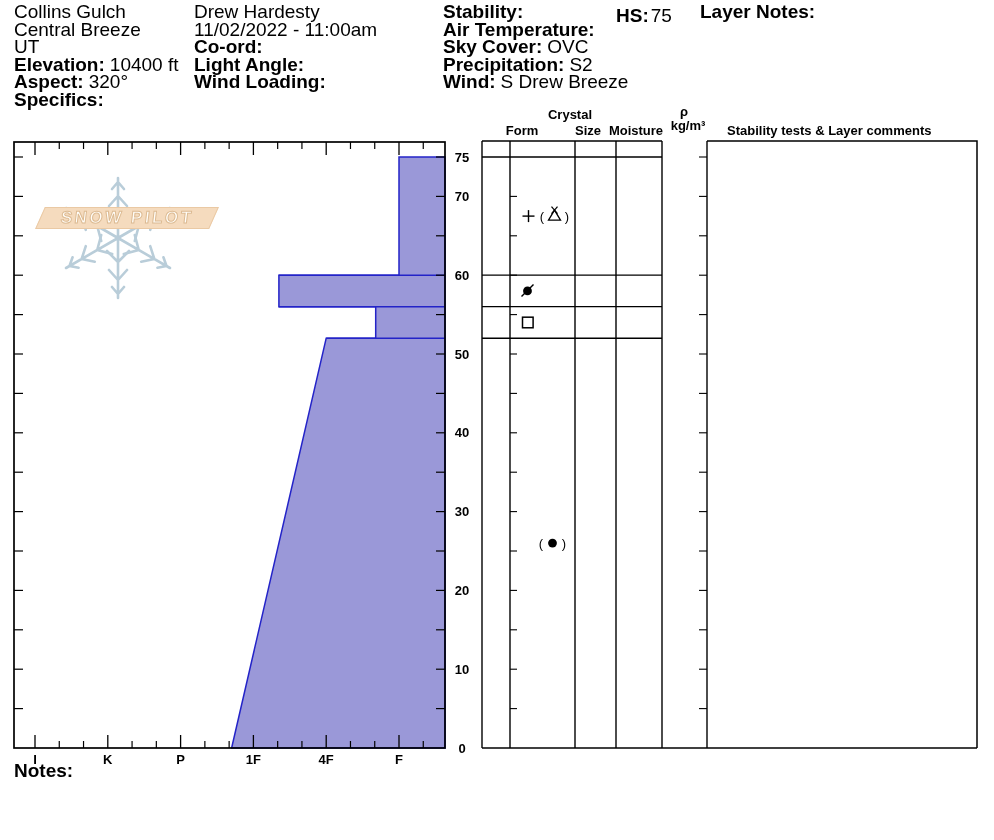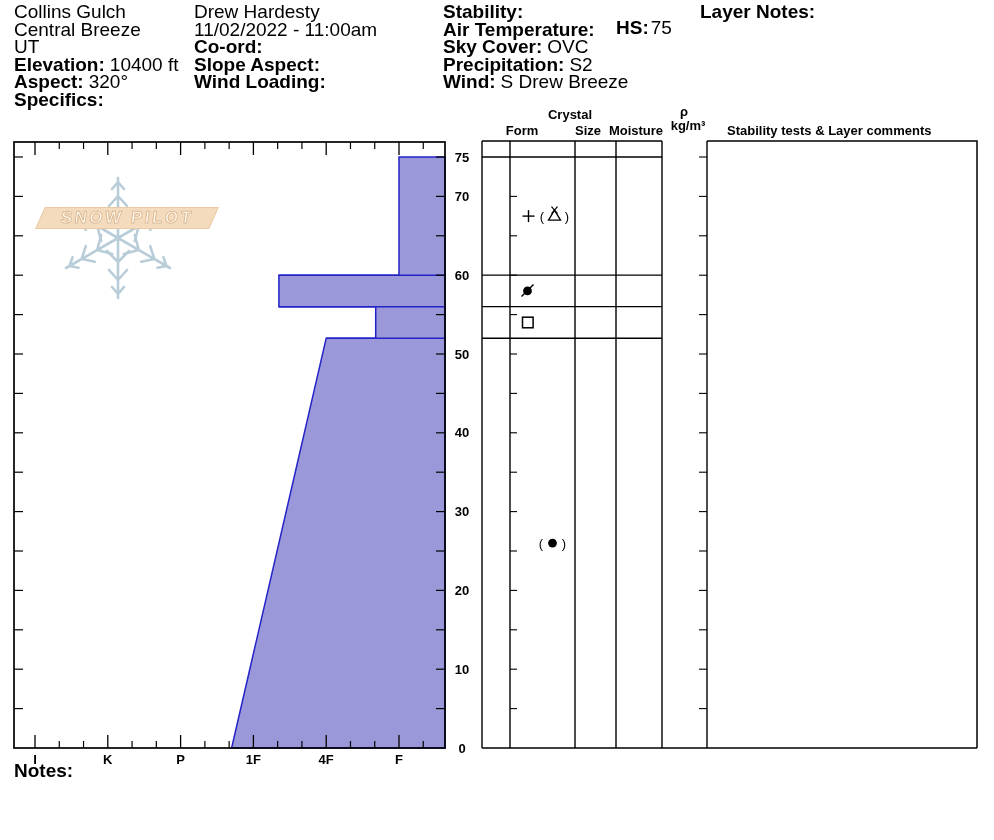--- a/index.html
+++ b/index.html
@@ -24,30 +24,30 @@
 <div class="line" style="left:14px;top:4px"><span>Collins Gulch</span></div>
 <div class="line" style="left:14px;top:22px"><span>Central Breeze</span></div>
 <div class="line" style="left:14px;top:39px"><span>UT</span></div>
 <div class="line" style="left:14px;top:57px"><span class="b">Elevation:</span><span class="v">10400 ft</span></div>
 <div class="line" style="left:14px;top:74px"><span class="b">Aspect:</span><span class="v">320°</span></div>
 <div class="line" style="left:14px;top:92px"><span class="b">Specifics:</span><span class="v"></span></div>
 
 <div class="line" style="left:194px;top:4px"><span>Drew Hardesty</span></div>
 <div class="line" style="left:194px;top:22px"><span>11/02/2022 - 11:00am</span></div>
 <div class="line" style="left:194px;top:39px"><span class="b">Co-ord:</span><span class="v"></span></div>
-<div class="line" style="left:194px;top:57px"><span class="b">Slope Aspect:</span><span class="v"></span></div>
+<div class="line" style="left:194px;top:57px"><span class="b">Light Angle:</span><span class="v"></span></div>
 <div class="line" style="left:194px;top:74px"><span class="b">Wind Loading:</span><span class="v"></span></div>
 
 <div class="line" style="left:443px;top:4px"><span class="b">Stability:</span><span class="v"></span></div>
 <div class="line" style="left:443px;top:22px"><span class="b">Air Temperature:</span><span class="v"></span></div>
 <div class="line" style="left:443px;top:39px"><span class="b">Sky Cover:</span><span class="v">OVC</span></div>
 <div class="line" style="left:443px;top:57px"><span class="b">Precipitation:</span><span class="v">S2</span></div>
 <div class="line" style="left:443px;top:74px"><span class="b">Wind:</span><span class="v">S Drew Breeze</span></div>
 
-<div class="line" style="left:616px;top:20px"><span class="b">HS:</span><span style="margin-left:2px">75</span></div>
+<div class="line" style="left:616px;top:8px"><span class="b">HS:</span><span style="margin-left:2px">75</span></div>
 <div class="line" style="left:700px;top:4px"><span class="b">Layer Notes:</span></div>
 
 <div id="logo">
   <svg id="flake" width="140" height="140" viewBox="-70 -70 140 140">
     <defs>
       <path id="arm" d="M0,2 L0,-60 M0,-24 L11,-13 M0,-24 L-11,-13 M0,-42 L9,-32 M0,-42 L-9,-32 M0,-56 L6,-49 M0,-56 L-6,-49" fill="none" stroke="#b9cdd9" stroke-width="2.6" stroke-linecap="round"></path>
     </defs>
     <use href="#arm"></use>
     <use href="#arm" transform="rotate(60)"></use>
     <use href="#arm" transform="rotate(120)"></use>

